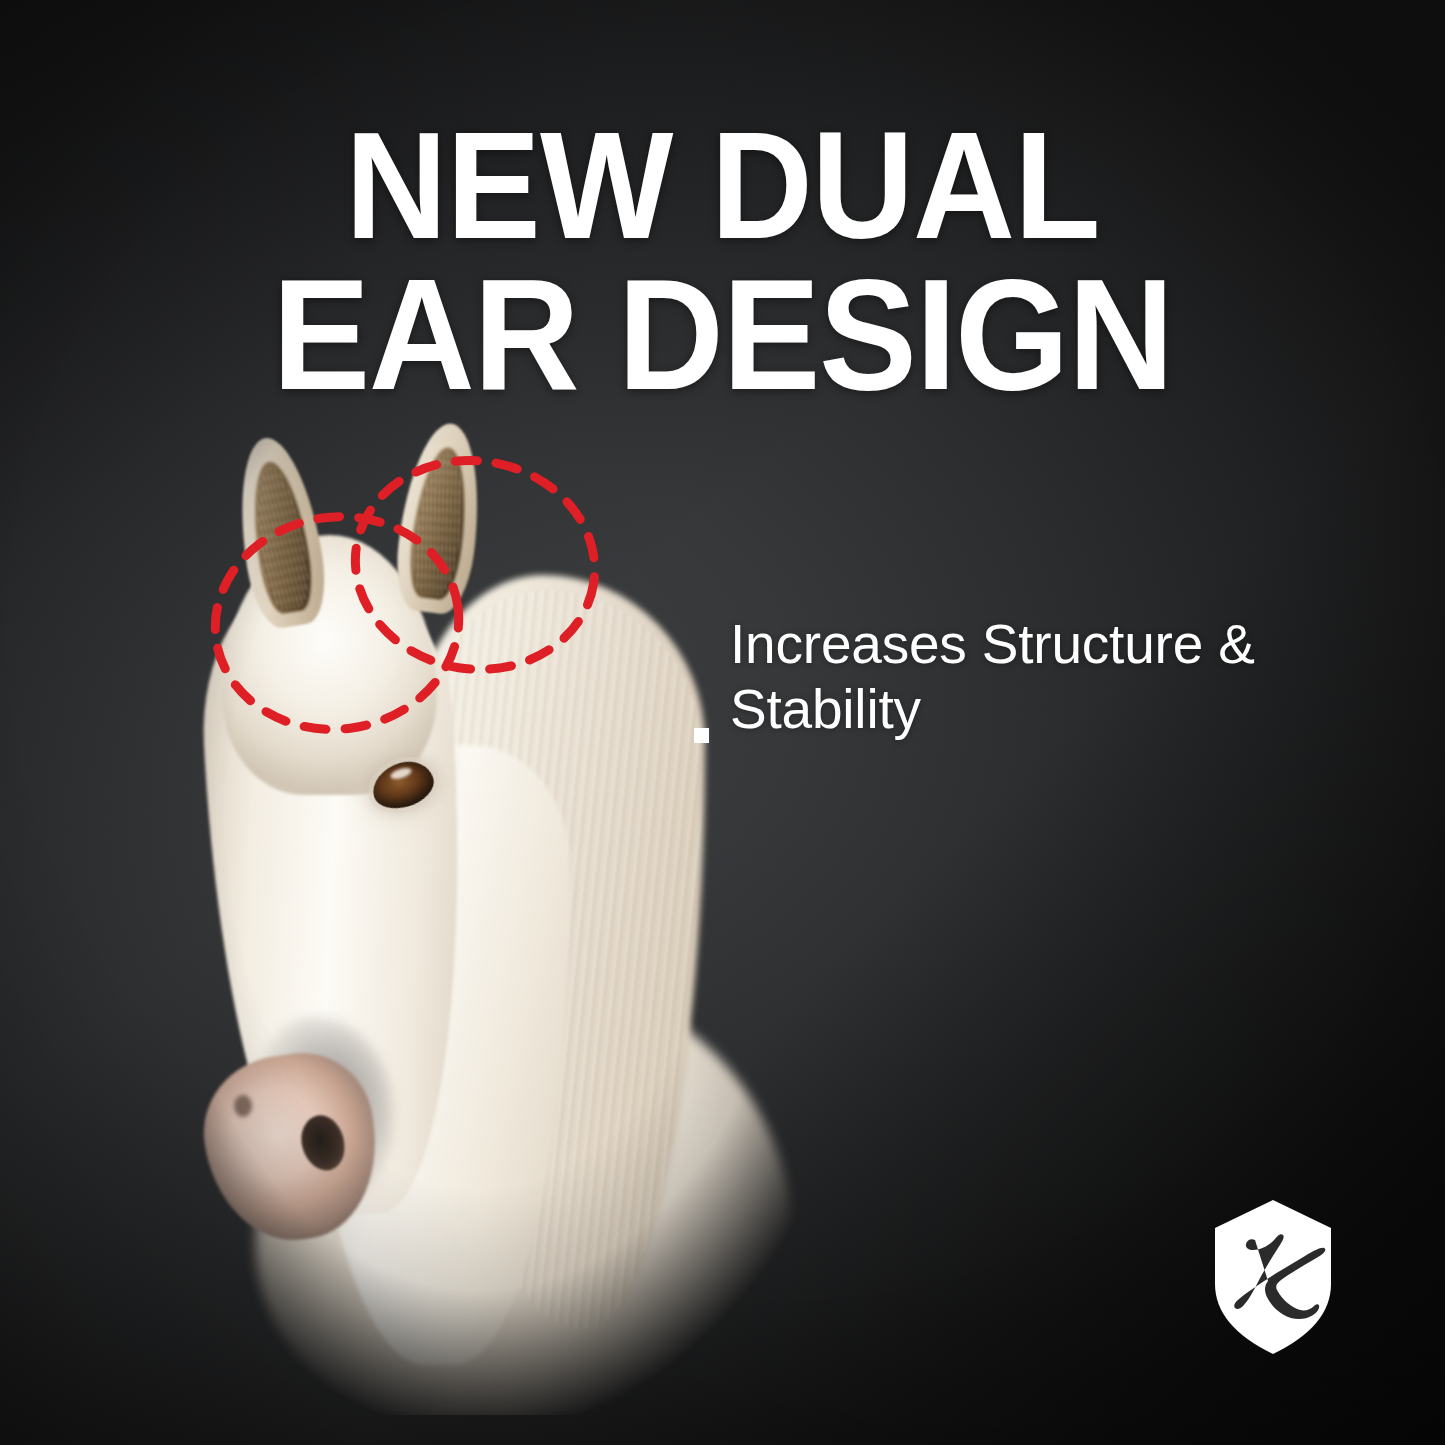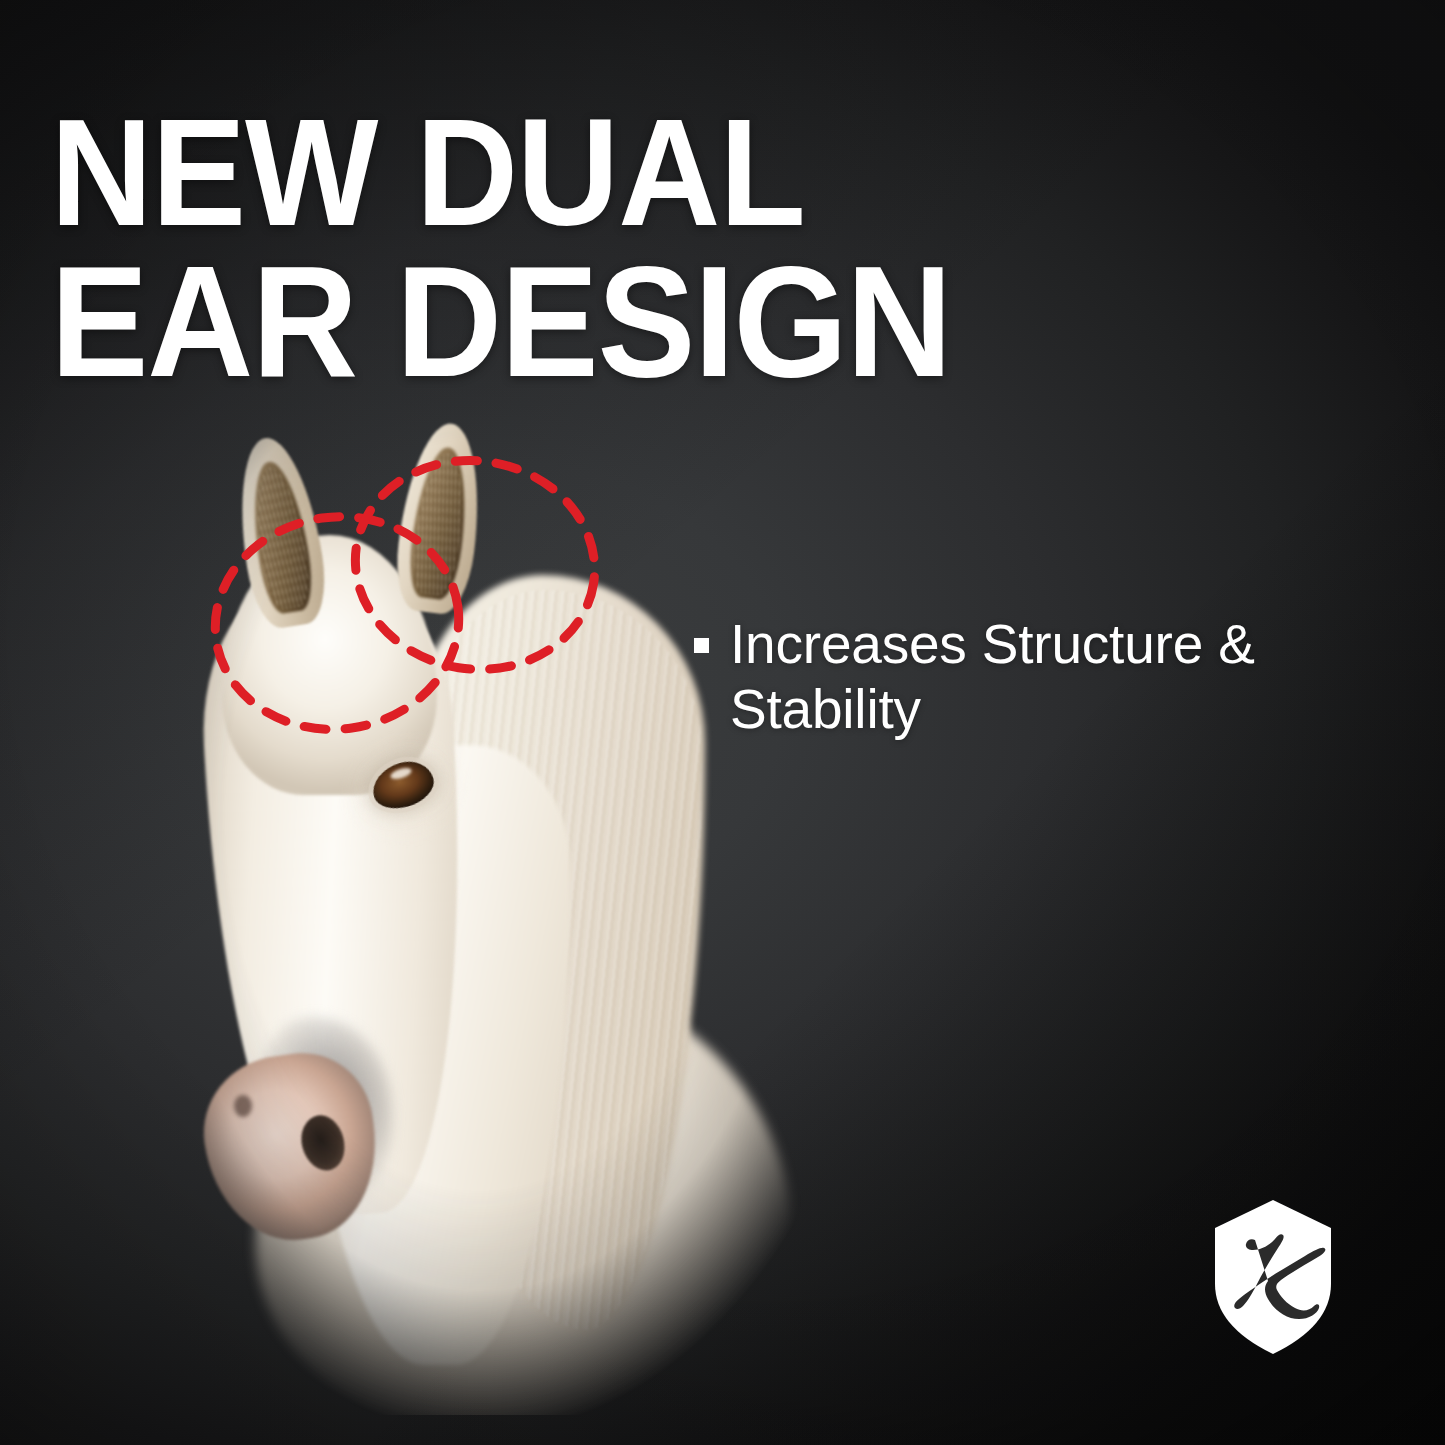--- a/index.html
+++ b/index.html
@@ -36,22 +36,22 @@
   .bg-noise{
     position:absolute;inset:0;opacity:.05;
     background-image:
       repeating-linear-gradient(0deg, rgba(255,255,255,.06) 0 1px, rgba(0,0,0,0) 1px 3px),
       repeating-linear-gradient(90deg, rgba(255,255,255,.04) 0 1px, rgba(0,0,0,0) 1px 4px);
   }
 
   
   .headline{
     position:absolute;
-    left:0;right:0;top:100px;
-    text-align:left;
+    left:0;right:0;top:113px;
+    text-align:center;
     z-index:40;
     pointer-events:none;
   }
   .headline .hl-line{
     display:block;
     color:#ffffff;
     font-weight:700;
     font-size:152px;
     line-height:.96;
     letter-spacing:-1px;
@@ -231,21 +231,21 @@
   .annot svg{width:100%;height:100%;display:block;overflow:visible;}
 
   
   .bullets{
     position:absolute;
     left:694px;top:612px;width:660px;
     z-index:40;
   }
   .bullet-row{
     display:flex;
-    align-items:flex-start;
+    align-items:flex-end;
     margin-bottom:74px;
   }
   .bullet-row:last-child{margin-bottom:0;}
   .bullet-mark{
     flex:0 0 auto;
     width:15px;height:15px;
     background:#ffffff;
     margin-top:26px;margin-right:21px;
   }
   .bullet-text{

